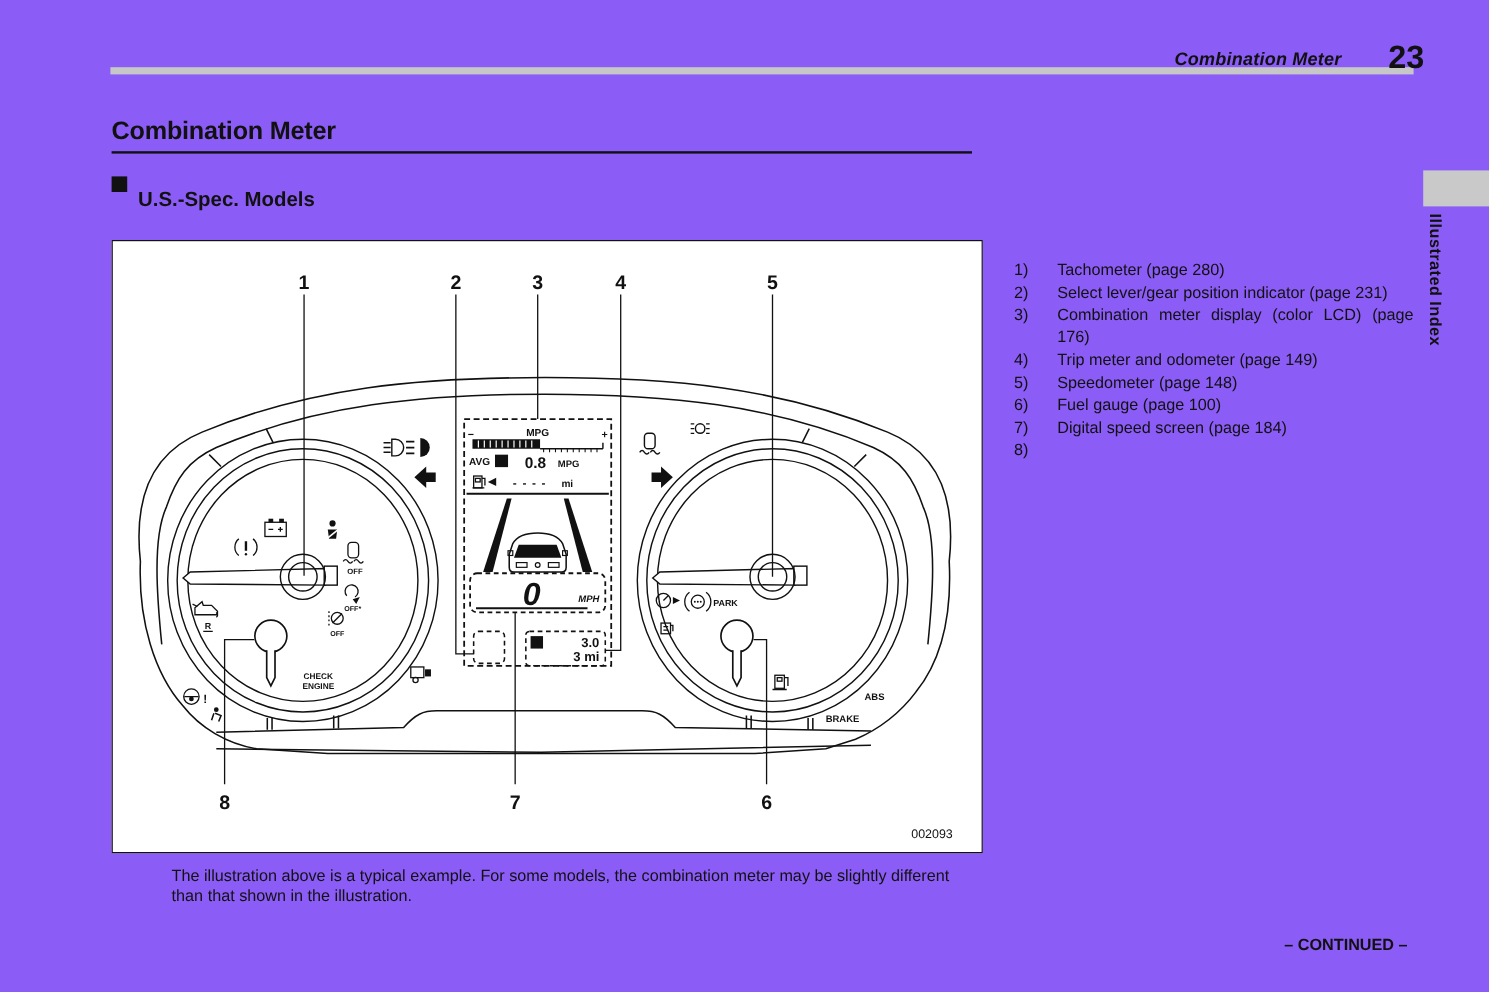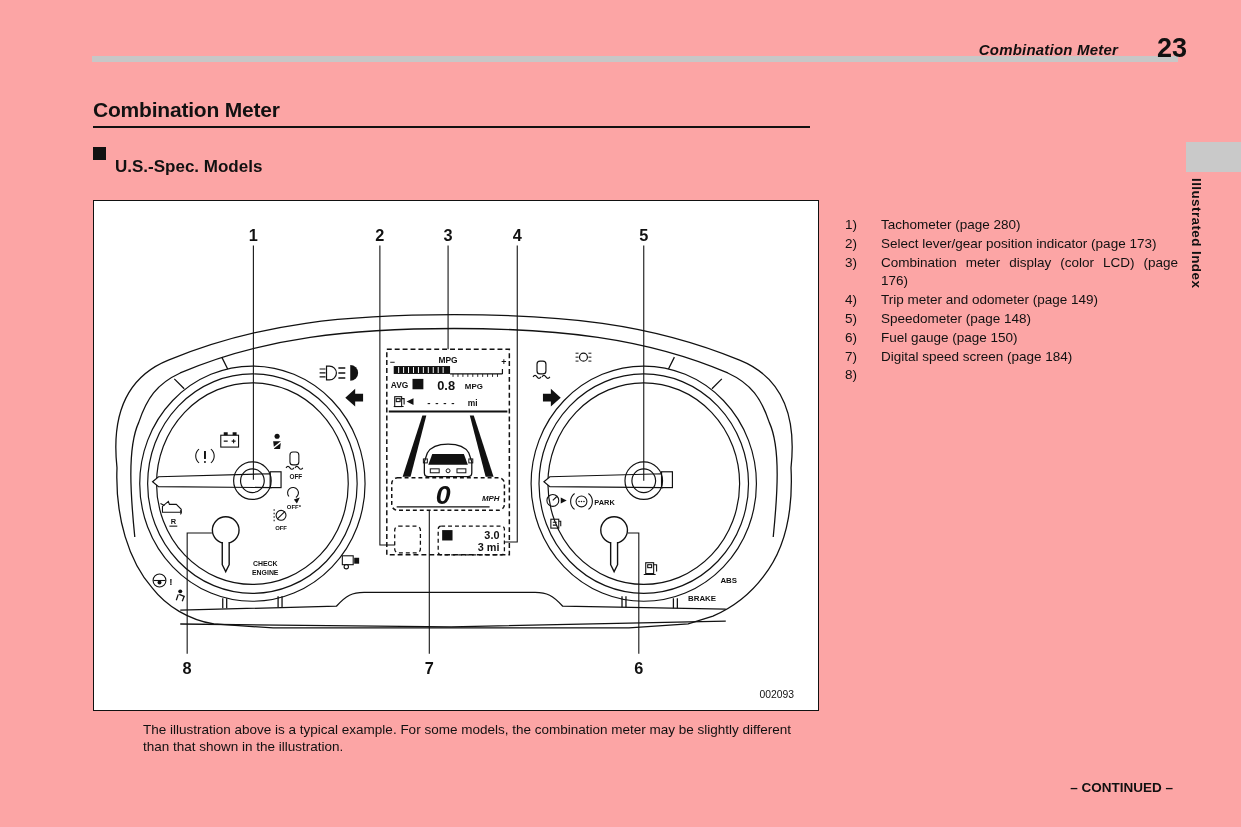--- a/index.html
+++ b/index.html
@@ -1,16 +1,16 @@
 <!DOCTYPE html>
 <html><head>
 <meta charset="utf-8">
 <style>
   html,body{margin:0;padding:0;background:#e8e8e8;}
-  .page{position:relative;width:1241px;height:827px;background:#fca5a5;overflow:hidden;
+  .page{position:relative;width:1241px;height:827px;background:#8b5cf6;overflow:hidden;
         font-family:"Liberation Sans",sans-serif;color:#111;}
   
   .header-bar{position:absolute;left:92px;top:56px;width:1086px;height:6px;background:#c7c7c7;}
   .header-title{position:absolute;top:41px;right:123px;font-size:15px;font-weight:bold;font-style:italic;
         letter-spacing:.2px;z-index:2;}
   .header-page{position:absolute;top:33px;right:54px;font-size:27px;font-weight:bold;z-index:2;}
   
   .side-tab{position:absolute;left:1186px;top:142px;width:55px;height:30px;background:#c9c9c9;}
   .side-tab-label{position:absolute;left:1189px;top:178px;writing-mode:vertical-rl;
         font-size:13.5px;font-weight:bold;letter-spacing:.4px;}
@@ -298,37 +298,37 @@
 
   <div class="caption">The illustration above is a typical example. For some models, the combination meter may be slightly different than that shown in the illustration.</div>
 
   <div class="list">
     <div class="li">
       <span class="num">1)</span>
       <span class="txt">Tachometer (page 280)</span>
     </div>
     <div class="li">
       <span class="num">2)</span>
-      <span class="txt">Select lever/gear position indicator (page 173)</span>
+      <span class="txt">Select lever/gear position indicator (page 231)</span>
     </div>
     <div class="li">
       <span class="num">3)</span>
       <span class="txt">Combination meter display (color LCD) (page 176)</span>
     </div>
     <div class="li">
       <span class="num">4)</span>
       <span class="txt">Trip meter and odometer (page 149)</span>
     </div>
     <div class="li">
       <span class="num">5)</span>
       <span class="txt">Speedometer (page 148)</span>
     </div>
     <div class="li">
       <span class="num">6)</span>
-      <span class="txt">Fuel gauge (page 150)</span>
+      <span class="txt">Fuel gauge (page 100)</span>
     </div>
     <div class="li">
       <span class="num">7)</span>
       <span class="txt">Digital speed screen (page 184)</span>
     </div>
     <div class="li">
       <span class="num">8)</span>
     </div>
   </div>
 

